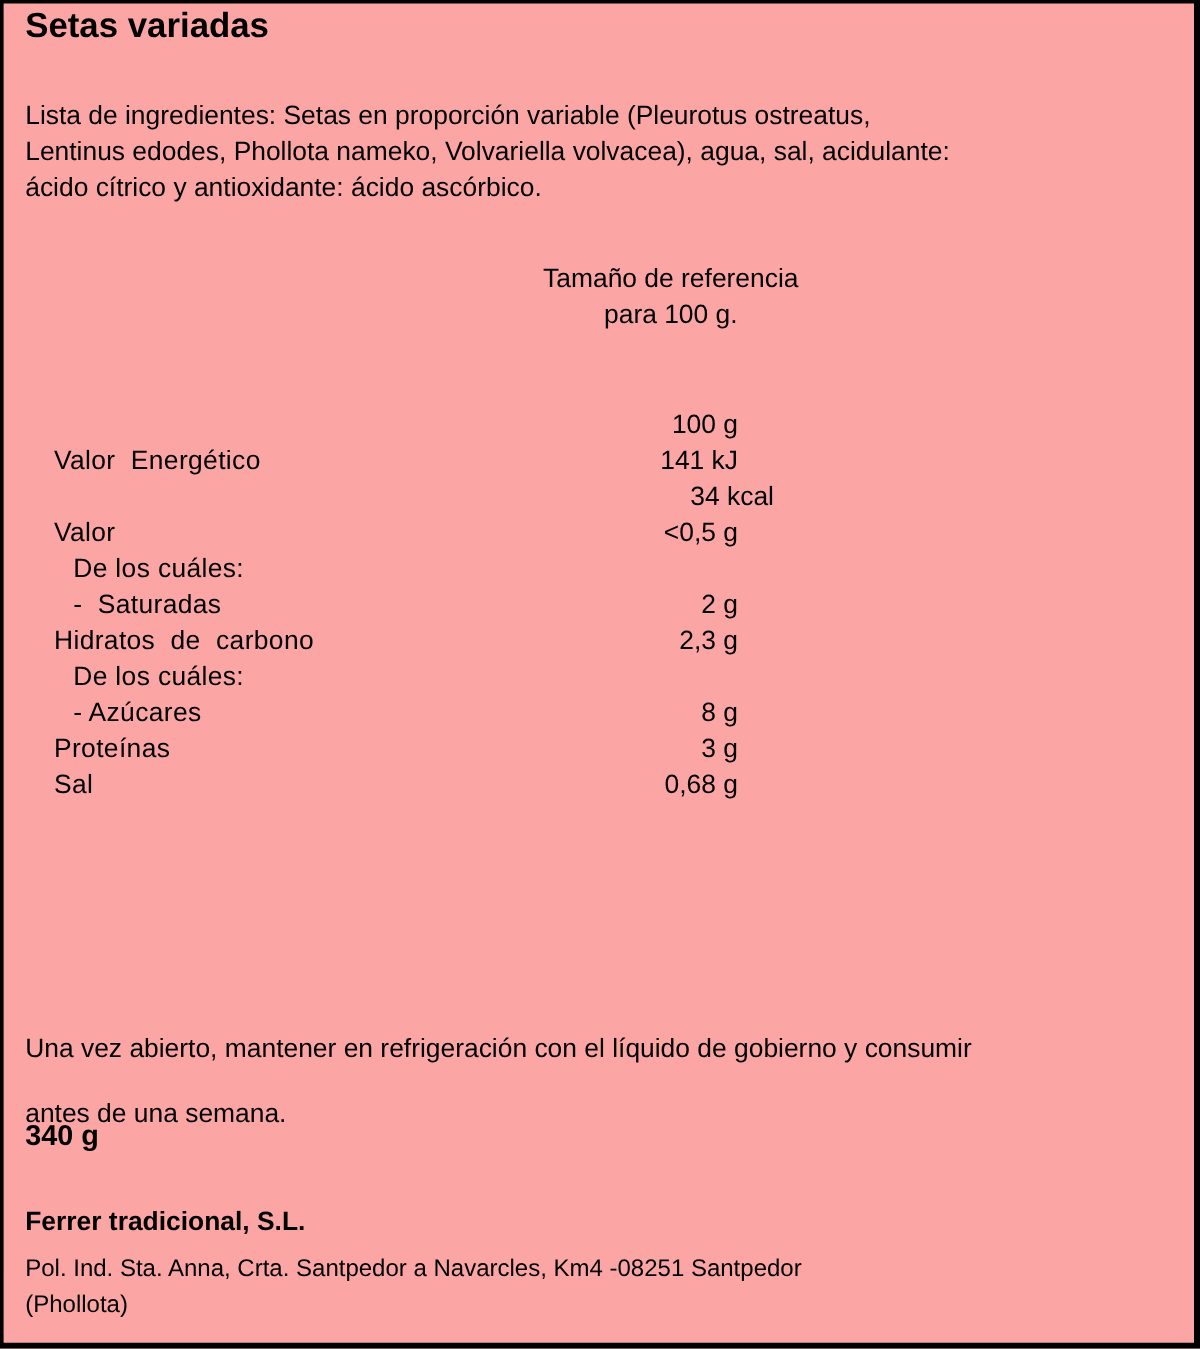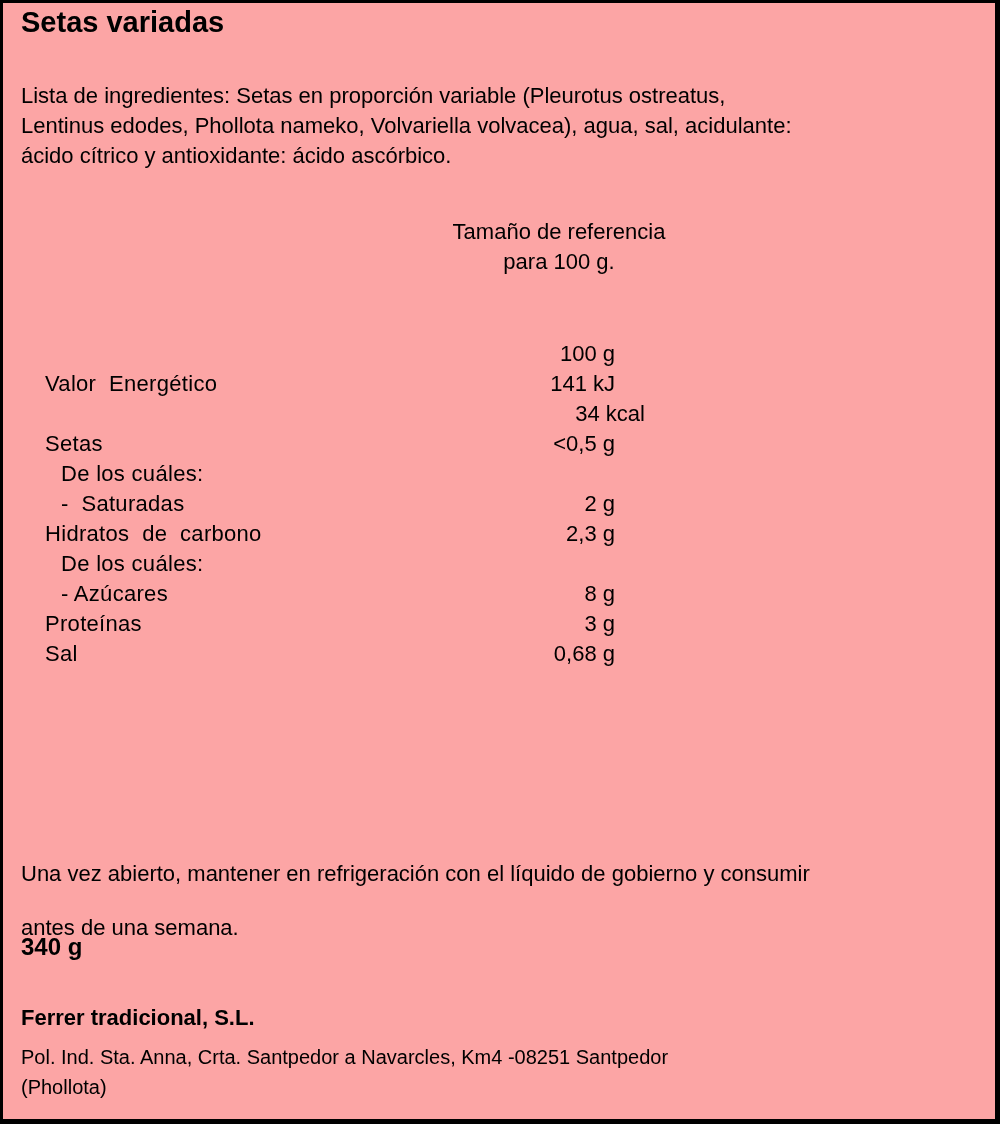--- a/index.html
+++ b/index.html
@@ -59,21 +59,21 @@
     </div>
     <div class="nut-row">
       <span class="nut-label">Valor  Energético</span>
       <span class="nut-value">141 kJ</span>
     </div>
     <div class="nut-row">
       <span class="nut-label"></span>
       <span class="nut-value" style="right:0;">34 kcal</span>
     </div>
     <div class="nut-row">
-      <span class="nut-label">Setas</span>
+      <span class="nut-label">Valor</span>
       <span class="nut-value">&lt;0,5 g</span>
     </div>
     <div class="nut-row">
       <span class="nut-label indent">De los cuáles:</span>
       <span class="nut-value"></span>
     </div>
     <div class="nut-row">
       <span class="nut-label indent">-  Saturadas</span>
       <span class="nut-value">2 g</span>
     </div>

